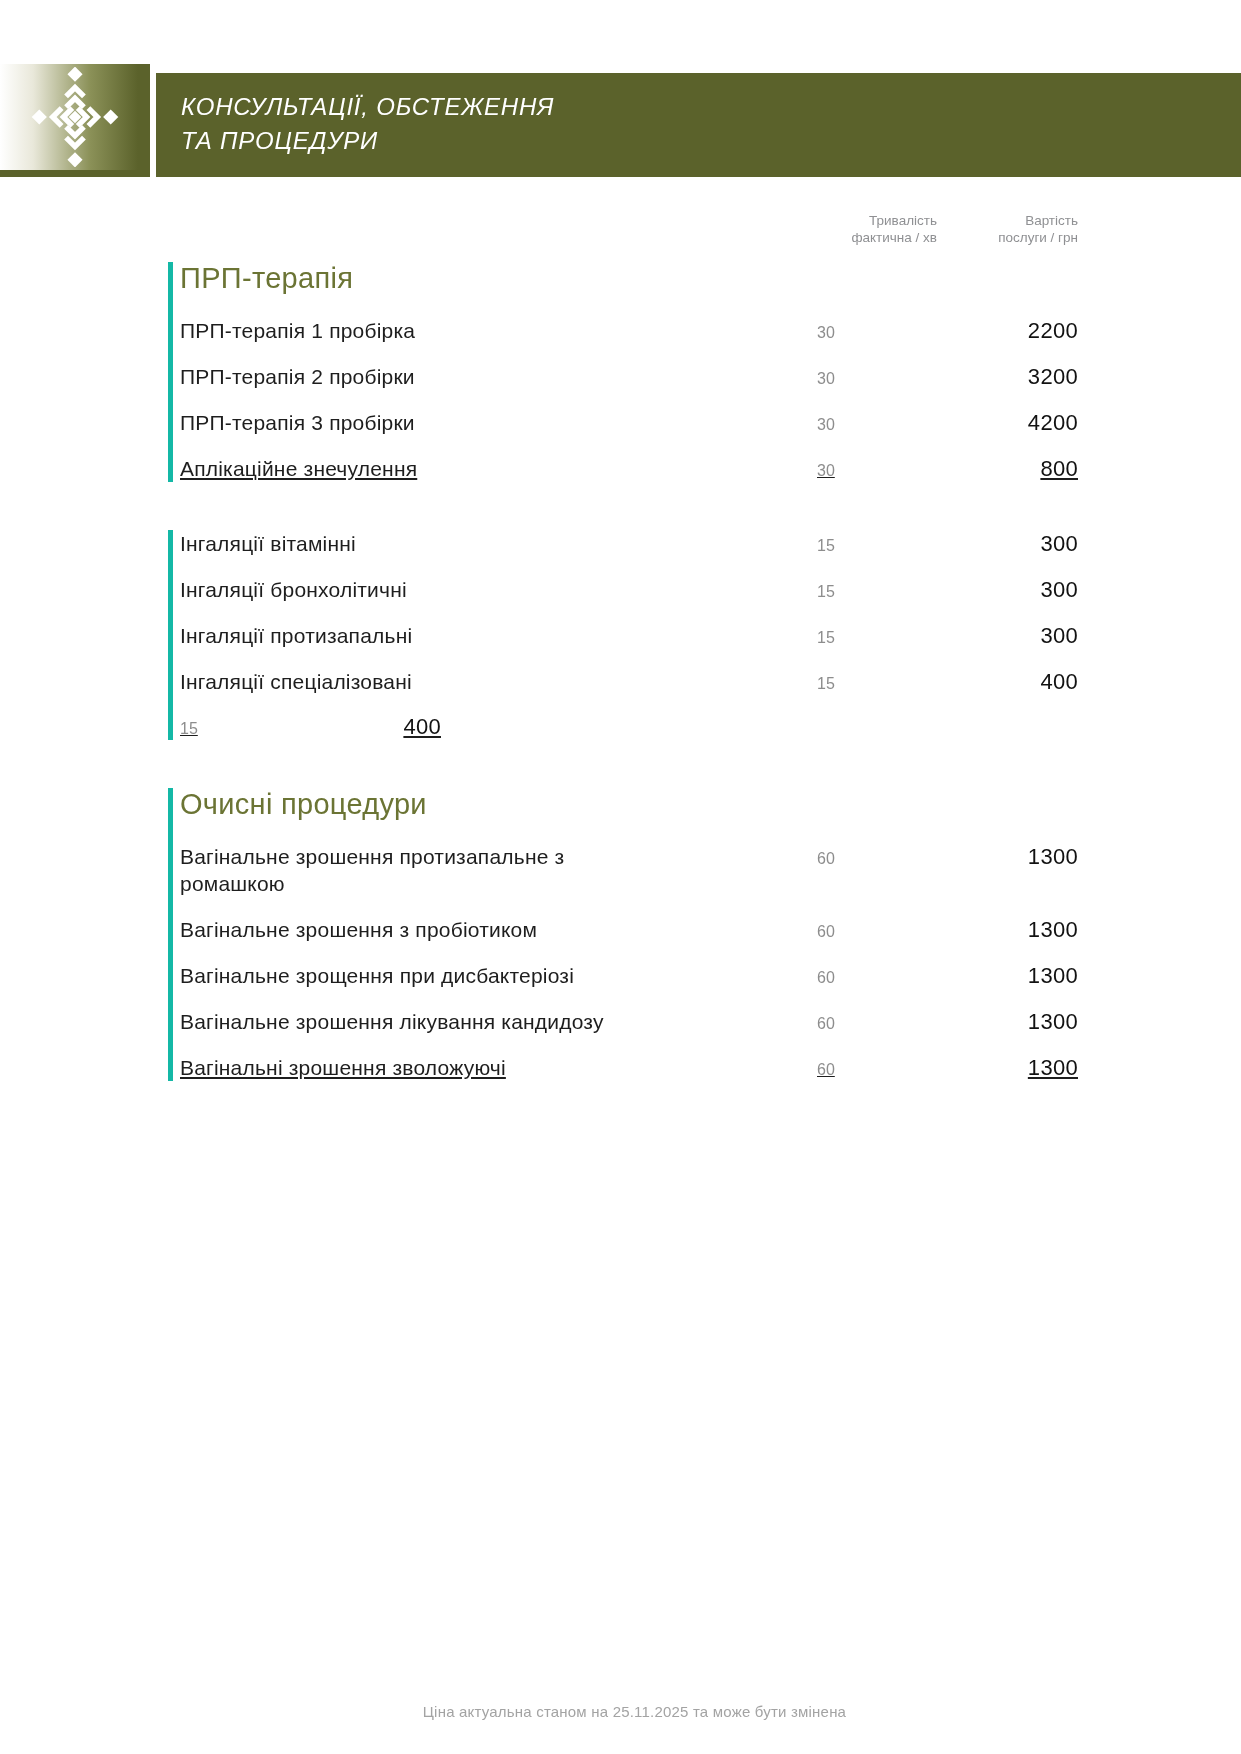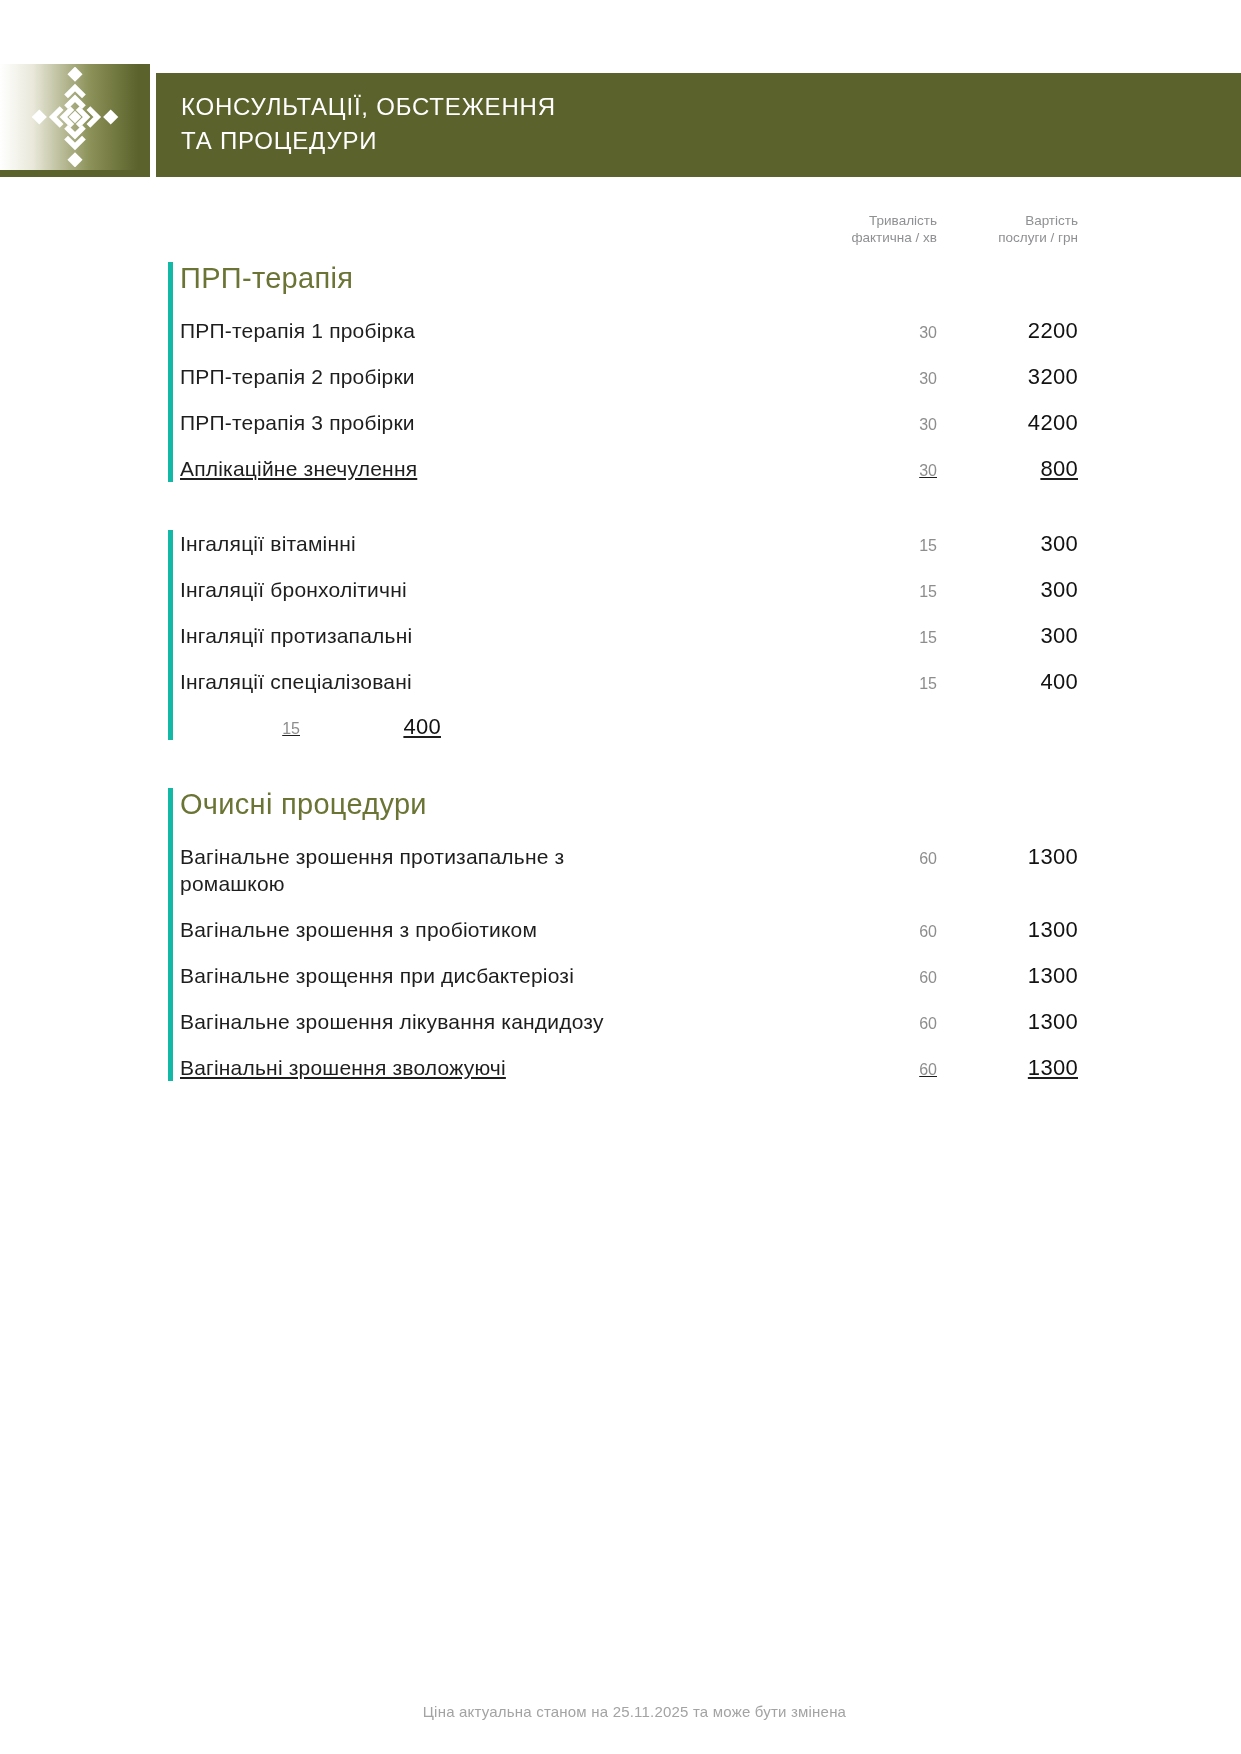--- a/index.html
+++ b/index.html
@@ -21,21 +21,21 @@
     background: linear-gradient(90deg, #ffffff 0%, #e9e8da 22%, #8b9158 60%, #5b622b 92%);
     display: flex; align-items: center; justify-content: center;
   }
   .logo-block svg { display: block; }
   .band-divider {
     position: absolute; left: 150px; top: 0; bottom: 0; width: 6px; background: #ffffff;
   }
   .band-title {
     position: absolute; left: 181px; top: 17px;
     color: #ffffff; font-size: 24px; line-height: 34px;
-    font-weight: 400; letter-spacing: 0.8px;
+    font-weight: 400; letter-spacing: 0.8px; font-style: italic;
   }
 
   
   .content { position: absolute; left: 168px; top: 212px; width: 910px; }
 
   .col-headers { display: flex; align-items: flex-end; padding-left: 12px; margin-bottom: 16px; }
   .col-headers .spacer { flex: 1; }
   .col-head {
     font-size: 13.5px; line-height: 17px; color: #8f9093; text-align: right;
     font-weight: 400;
@@ -51,21 +51,21 @@
   .section-title {
     color: #6b7434; font-size: 29px; line-height: 33px; font-weight: 500;
     letter-spacing: 0.3px; margin-bottom: 22px;
   }
   .row { display: flex; align-items: baseline; margin-bottom: 19px; }
   .row:last-child { margin-bottom: 0; text-decoration: underline; }
   .cell-name {
     flex: 1; font-size: 21px; line-height: 27px; color: #1e1e1e;
     white-space: pre-line; letter-spacing: 0.2px;
   }
-  .cell-dur  { width: 120px; text-align: right; font-size: 16px; color: #8d8d8d; }
+  .cell-dur  { width: 120px; font-size: 16px; color: #8d8d8d; }
   .cell-price{ width: 141px; text-align: right; font-size: 22px; color: #121212; letter-spacing: 0.3px; }
 
   
   .footer-note {
     position: absolute; left: 0; right: 0; top: 1703px;
     text-align: center; font-size: 15px; color: #a3a3a3; letter-spacing: 0.2px; padding-left: 28px;
   }
 </style>
 </head>
 <body>

